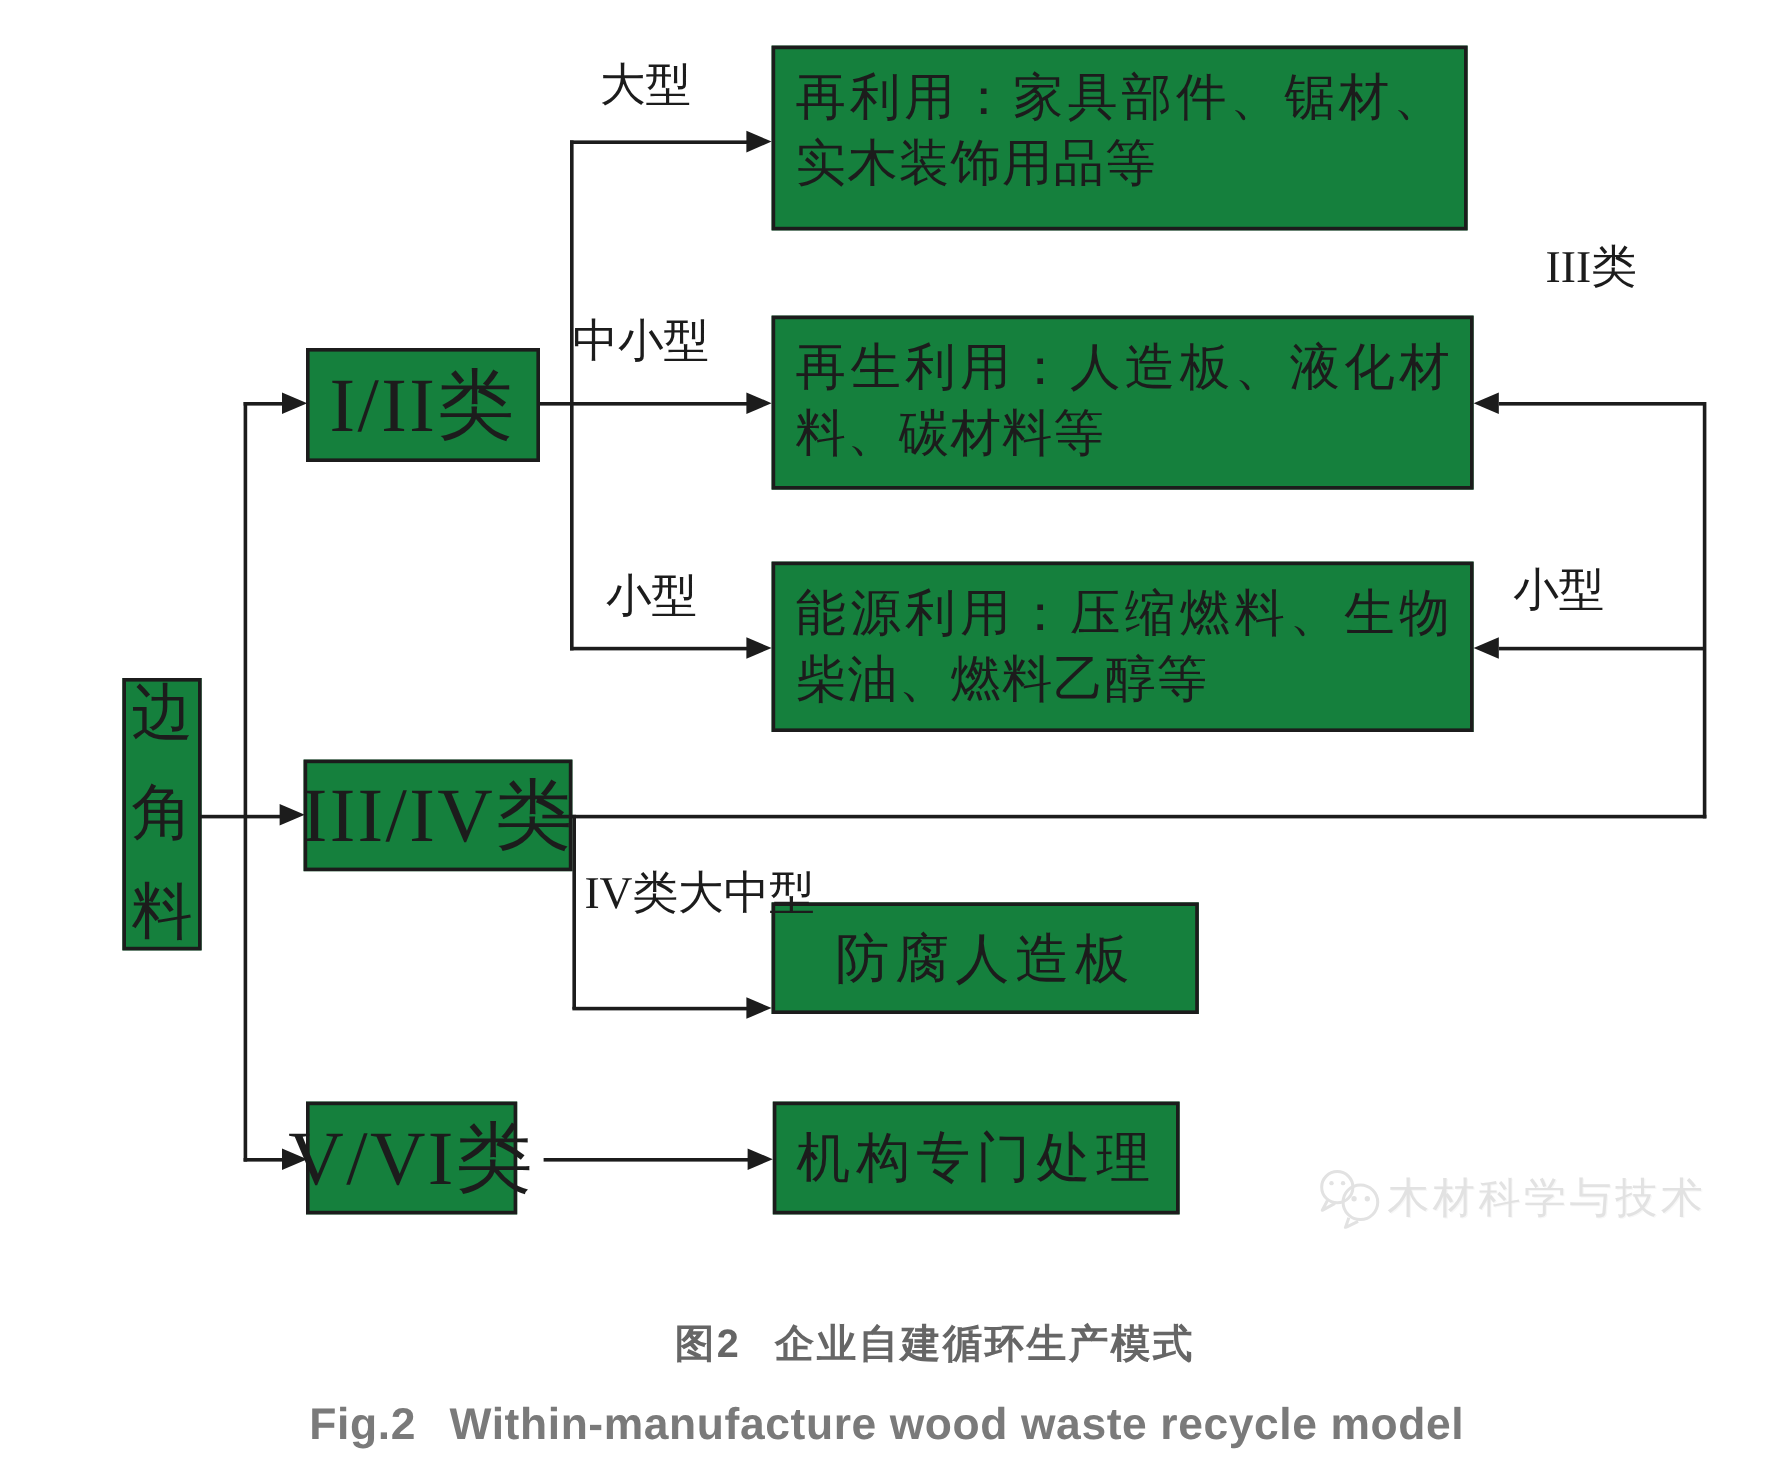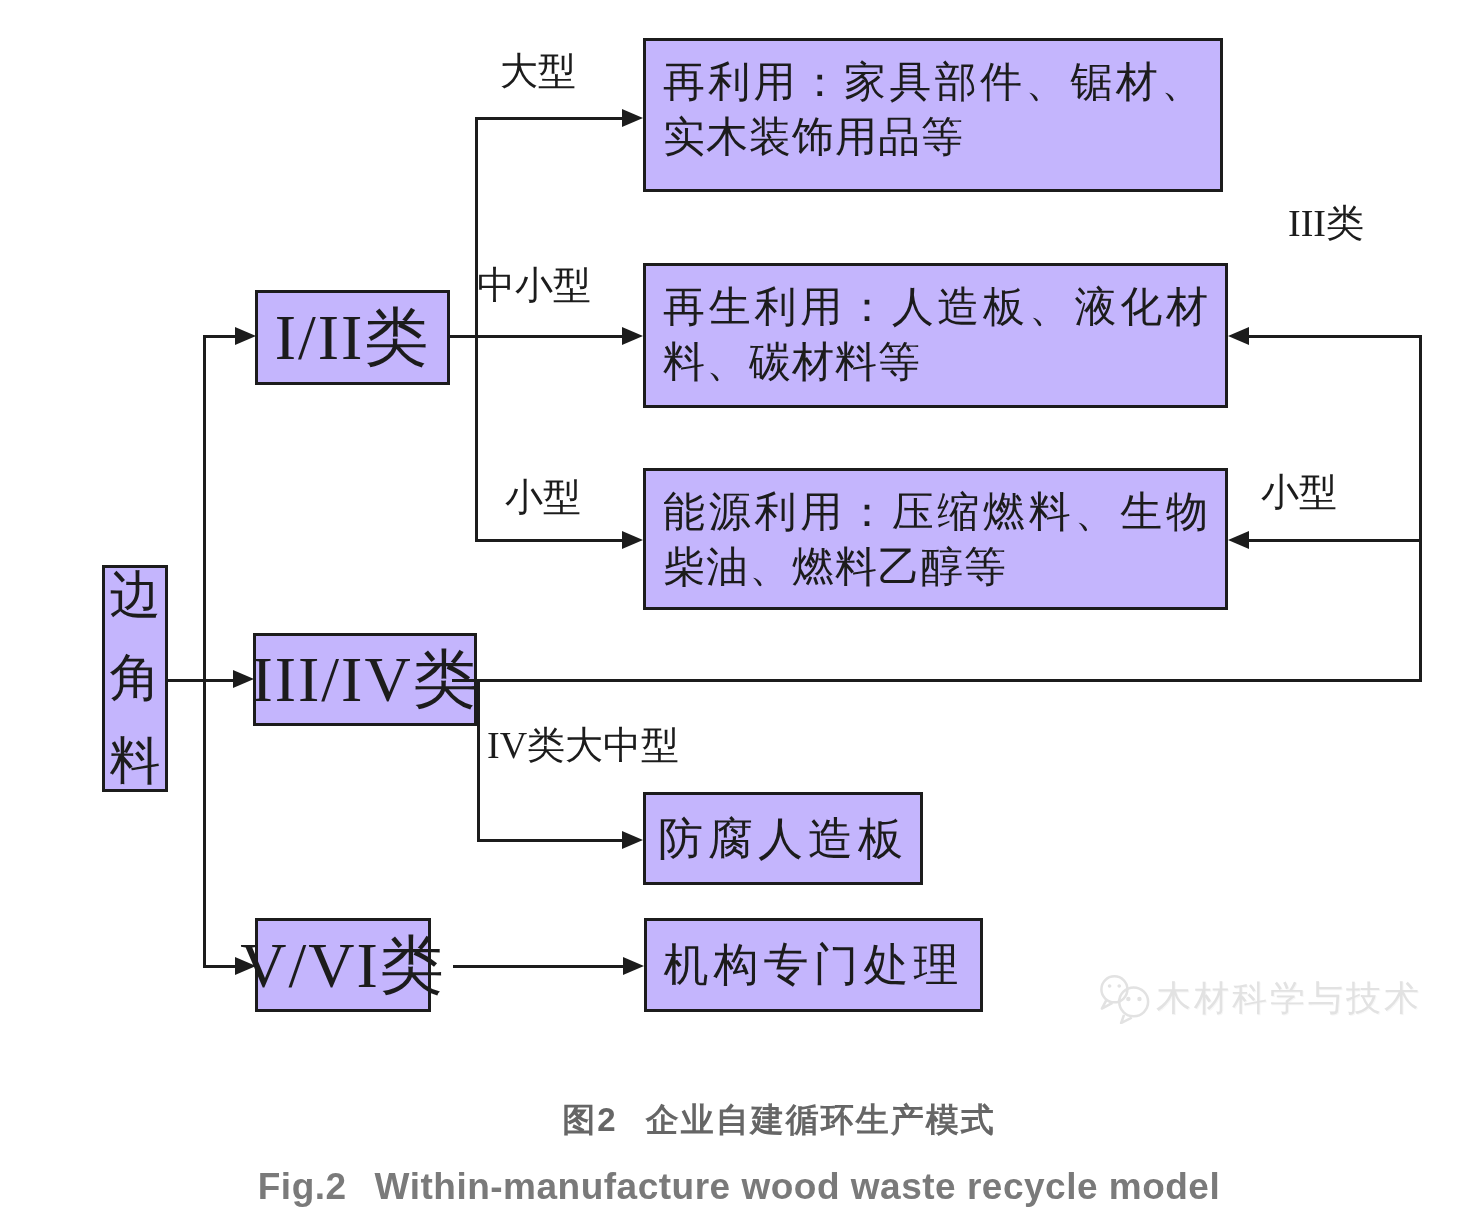--- a/index.html
+++ b/index.html
@@ -11,40 +11,40 @@
   }
   html,body{margin:0;padding:0;background:var(--background);}
   .stage{
     position:relative;width:1478px;height:1214px;background:var(--background);
     overflow:hidden;
     font-family:"Liberation Serif","DejaVu Serif",serif;
     color:var(--ink);
   }
   
   .node{
-    position:absolute;border:3px solid var(--ink);background:#c4b5fd;
+    position:absolute;border:3px solid var(--ink);background:#15803d;
     box-sizing:border-box;color:var(--ink);
   }
   .cat{display:flex;align-items:center;justify-content:center;
        font-size:64px;letter-spacing:2px;white-space:nowrap;}
   .out-big{font-size:42px;line-height:1.32;padding:14px 16px 10px 17px;
        text-align:justify;text-justify:inter-character;letter-spacing:1px;}
   .out-small{display:flex;align-items:center;justify-content:center;
        font-size:45px;letter-spacing:5px;white-space:nowrap;}
   .scrap{left:102px;top:565px;width:66px;height:227px;
        display:flex;align-items:center;justify-content:center;}
   .scrap .vtext{font-size:51px;line-height:83px;width:1em;
        word-break:break-all;text-align:center;}
   .cat1{left:255px;top:290px;width:195px;height:95px;}
   .cat2{left:253px;top:633px;width:224px;height:93px;}
   .cat3{left:255px;top:918px;width:176px;height:94px;}
   .reuse{left:643px;top:38px;width:580px;height:154px;}
   .recycle{left:643px;top:263px;width:585px;height:145px;}
   .energy{left:643px;top:468px;width:585px;height:142px;}
-  .preserve{left:643px;top:792px;width:280px;height:93px;}
+  .preserve{left:643px;top:752px;width:356px;height:93px;}
   .institution{left:644px;top:918px;width:339px;height:94px;}
   
   .elabel{position:absolute;font-size:38px;line-height:1.12;
        color:var(--ink);white-space:nowrap;}
   .l-large{left:500px;top:50px;}
   .l-medsmall{left:477px;top:264px;}
   .l-small-left{left:505px;top:476px;}
   .l-class3{left:1238px;top:202px;width:176px;text-align:center;white-space:normal;}
   .l-small-right{left:1261px;top:471px;}
   .l-class4{left:487px;top:724px;}

